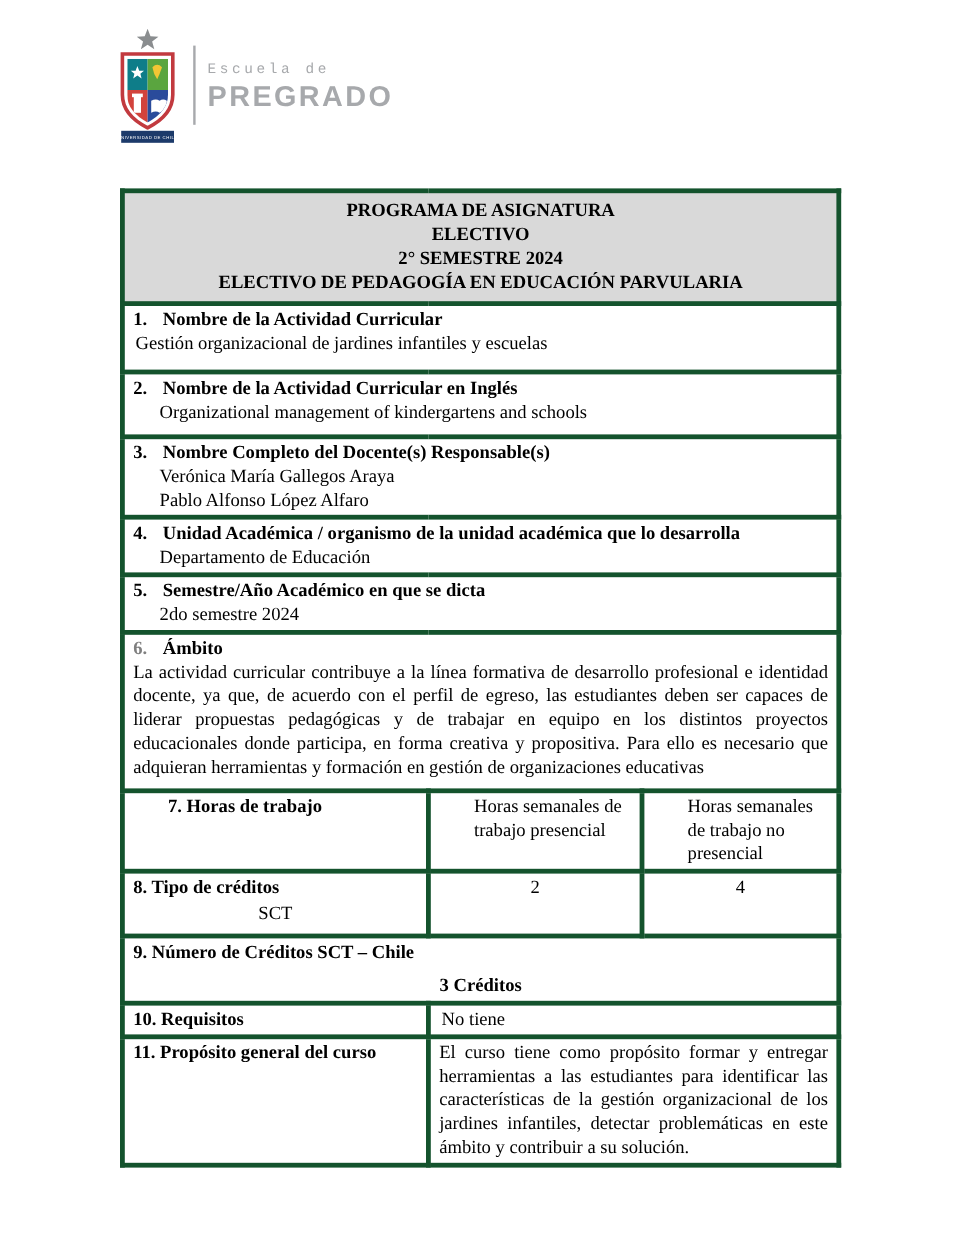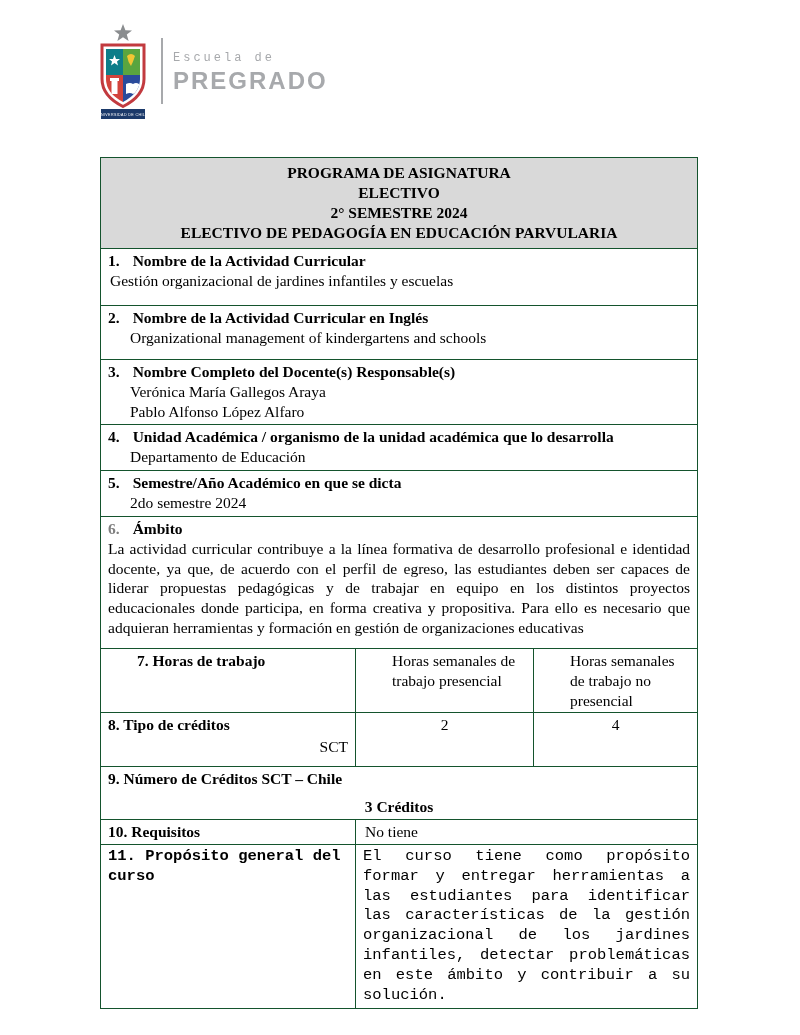--- a/index.html
+++ b/index.html
@@ -24,21 +24,21 @@
   .school-text { margin-left:10px; margin-top:26px; color:#a7a9ac; font-family:"Liberation Sans", sans-serif; }
   .school-line1 { font-size:12px; letter-spacing:3px; line-height:20px;font-family:Liberation Mono, monospace; }
   .school-line2 { font-size:24px; font-weight:bold; letter-spacing:2px; line-height:26px; }
 
   
   table.doc-table {
     position:absolute; left:100px; top:157px;
     width:597px; border-collapse:collapse; table-layout:fixed;
     font-size:15.5px; line-height:1.28;
   }
-  .doc-table td { border:1px solid #14532d; vertical-align:top; padding:2px 7px; }
+  .doc-table td { border:4px solid #14532d; vertical-align:top; padding:2px 7px; }
   tr.header-row td {
     background:#d9d9d9; text-align:center; font-weight:bold;
     padding:5px 6px; height:91px;
   }
   .hline { line-height:20px; }
   .num-lbl { font-weight:bold; }
   .num { font-weight:bold; margin-right:13px; }
   .num-gray { color:#7f7f7f; font-weight:bold; margin-right:13px; }
   .val { font-weight:normal; }
   .ind2  { padding-left:2px; }
@@ -49,22 +49,22 @@
   .h-r1  td { height:57px; }
   .h-r2  td { height:54px; }
   .h-r3  td { height:65px; }
   .h-r4  td { height:46px; }
   .h-r5  td { height:46px; }
   .h-r6  td { height:132px; }
   .h-r7  td { height:38px;padding-left:36px; }
   .h-r8  td { height:54px; }
   .h-r9  td { height:50px; }
   .h-r10 td { height:24px; }
-  .h-r11 td { height:97px;font-family:Liberation Mono, monospace; }
-  .sct { text-align:right; margin-top:2px; }
+  .h-r11 td { height:97px; }
+  .sct { text-align:center; margin-top:2px; }
   .credits { text-align:center; font-weight:bold; margin-top:8px; }
 </style>
 </head>
 <body>
 
 <div class="page">
 
   <div class="logo-block">
     <div class="shield-wrap">
       <svg width="56" height="104" viewBox="0 0 56 104" xmlns="http://www.w3.org/2000/svg">

